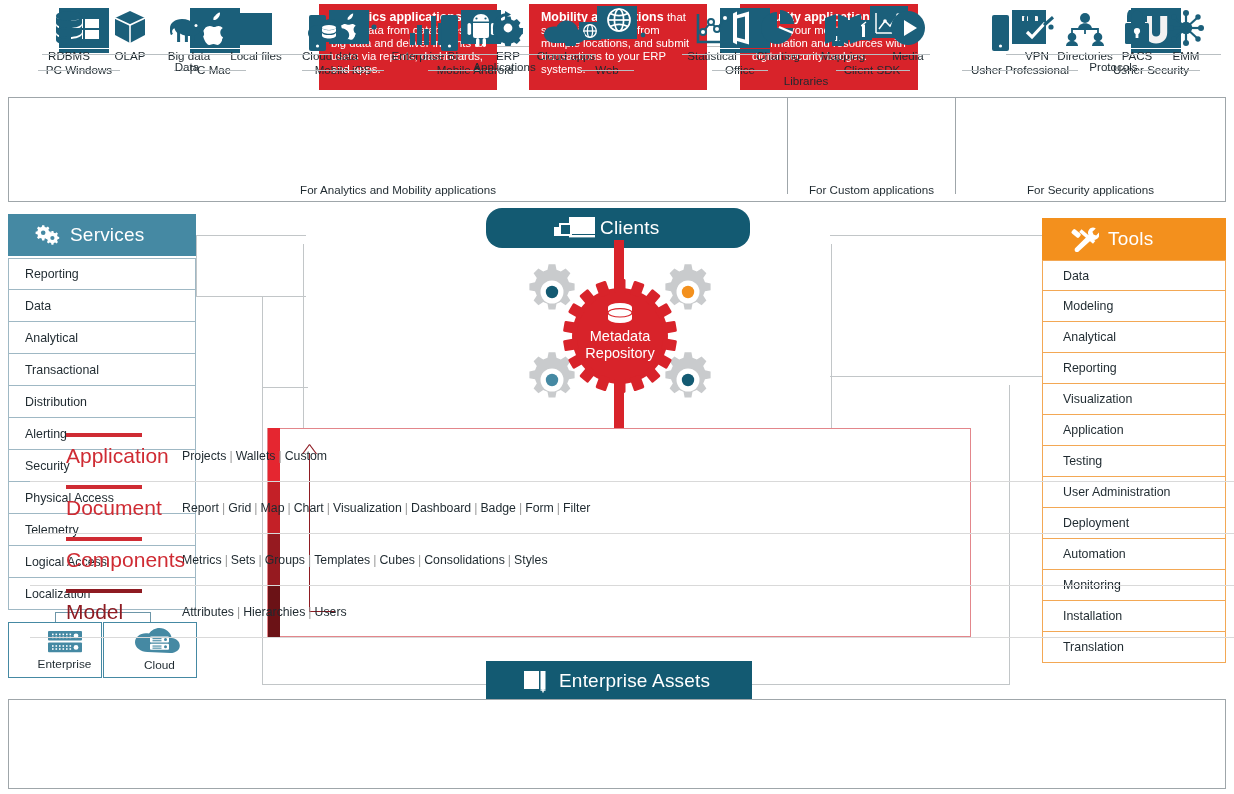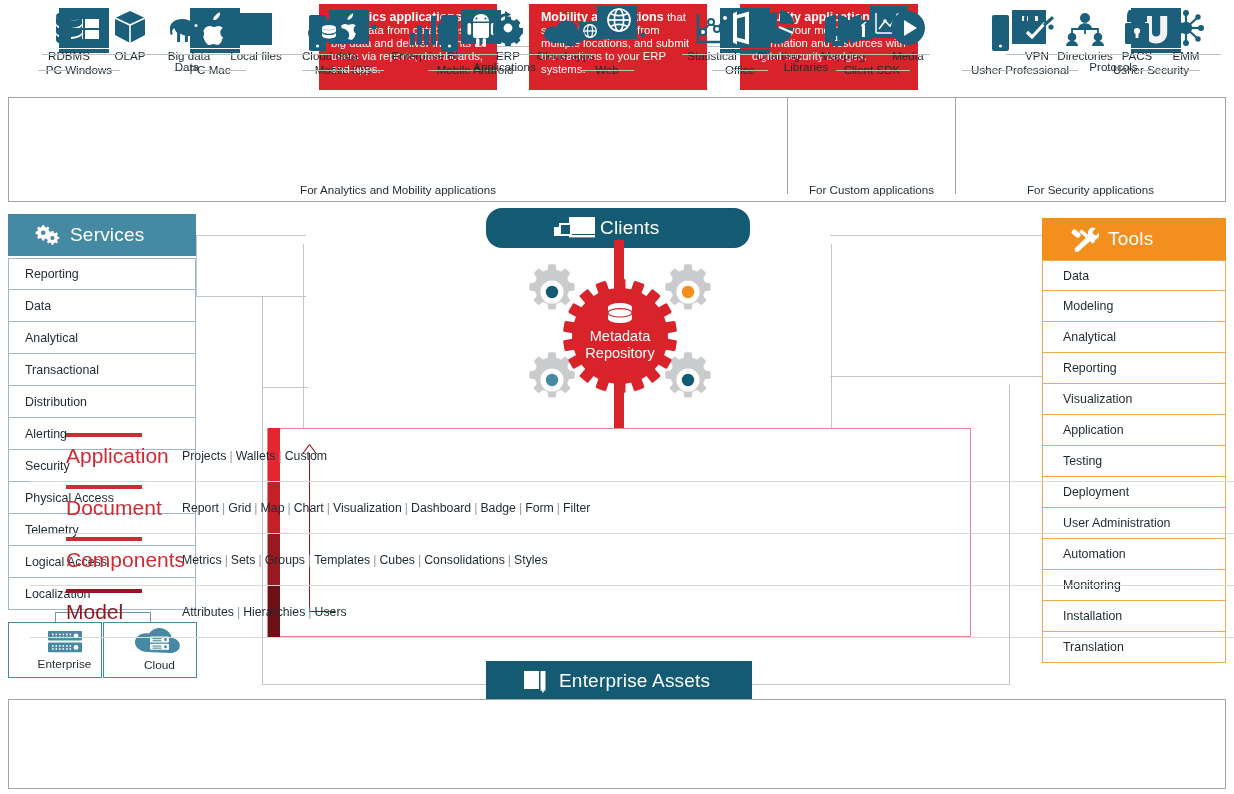--- a/index.html
+++ b/index.html
@@ -478,24 +478,24 @@
     <div class="tl-item">
         <span>Visualization</span>
       </div>
     <div class="tl-item">
         <span>Application</span>
       </div>
     <div class="tl-item">
         <span>Testing</span>
       </div>
     <div class="tl-item">
+        <span>User Administration</span>
+      </div>
+    <div class="tl-item">
         <span>Deployment</span>
-      </div>
-    <div class="tl-item">
-        <span>User Administration</span>
       </div>
     <div class="tl-item">
         <span>Automation</span>
       </div>
     <div class="tl-item">
         <span>Monitoring</span>
       </div>
     <div class="tl-item">
         <span>Installation</span>
       </div>
@@ -826,21 +826,21 @@
     <div class="ea-glyph">
       <svg width="36" height="36" viewBox="0 0 36 36">
         <circle cx="18" cy="18" r="17" fill="#1b5f7a"></circle>
         <path d="M14 10l13 8-13 8z" fill="#fff"></path>
       </svg>
     </div>
     <div class="ea-label">Media</div>
   </div>
 
   <div class="ea-rule" style="left:682px; width:248px;"></div>
-  <div class="ea-group" style="left:682px; width:248px;">Libraries</div>
+  <div class="ea-group" style="left:682px; width:248px;margin-top:14px;">Libraries</div>
 
   <div class="ea-cell" style="left:1000px;">
     <div class="ea-glyph">
       <svg width="38" height="36" viewBox="0 0 38 36" fill="#1b5f7a">
         <path d="M6 7a10 10 0 0 1 18 0v4h-4V7a6 6 0 0 0-11 0v4H6z"></path>
         <rect x="4" y="11" width="24" height="22"></rect>
         <path d="M9 22l5 5 13-14" stroke="#fff" stroke-width="3.2" fill="none"></path>
         <path d="M25 14l9-8 2 2.5-9 8z"></path>
       </svg>
     </div>

